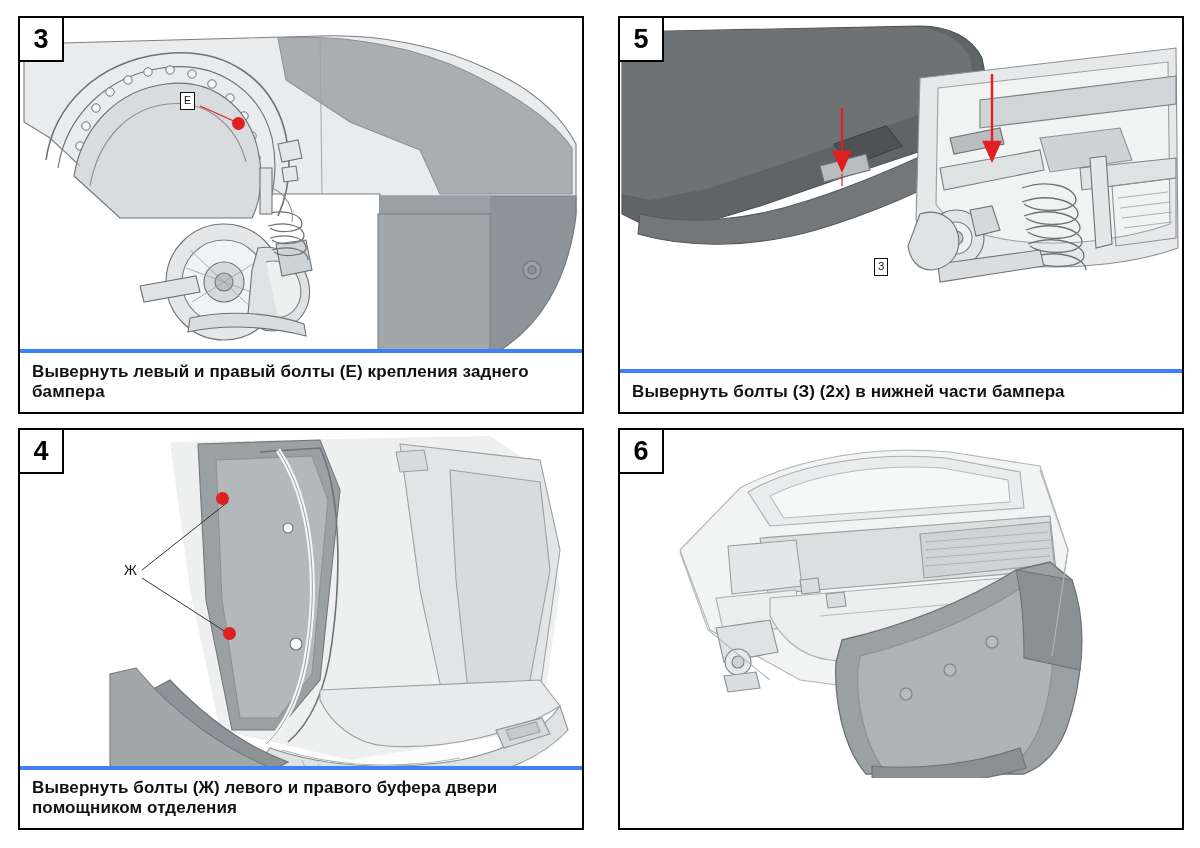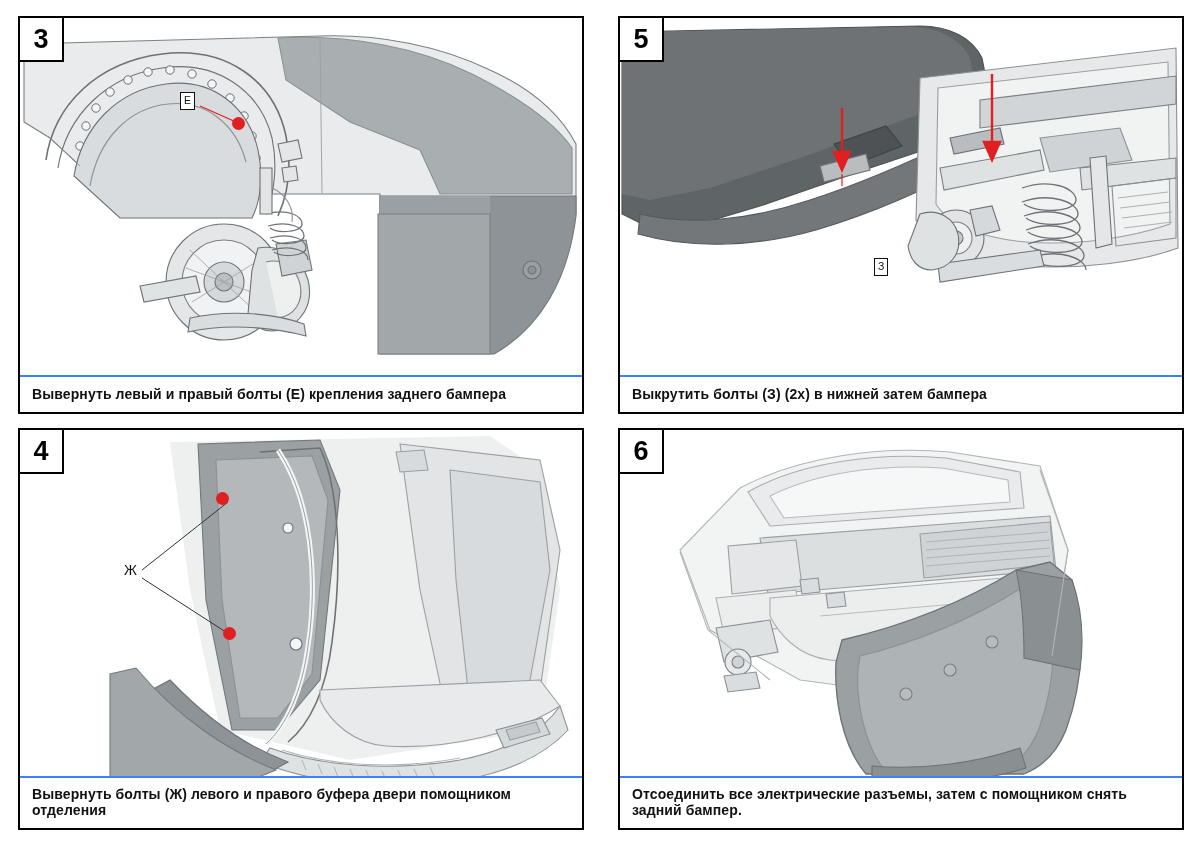--- a/index.html
+++ b/index.html
@@ -32,23 +32,23 @@
     height:344px;
     overflow:hidden;
     box-sizing:border-box;
   }
   .p4 .art,.p6 .art{height:348px;}
 
   .caption{
     position:absolute;
     left:0;right:0;bottom:0;
     height:auto;
-    border-top:2px solid #3b82f6;
+    border-top:4px solid #3b82f6;
     padding:9px 10px 10px 12px;
-    font-size:14px;
+    font-size:17px;
     font-weight:bold;
     color:#111;
     letter-spacing:.1px;
     background:#fff;
     box-sizing:border-box;
   }
   .p4 .caption,.p6 .caption{padding-top:8px;}
 
   
   .stepbox{
@@ -247,21 +247,21 @@
             <path d="M364 124 L372 142 L380 124 Z"></path>
           </g>
 
           <path d="M222 168 L222 156" stroke="#e02020" stroke-width="1.2"></path>
         </g>
       </svg>
 
       <div class="tag" style="left:254px;top:240px;">З</div>
     </div>
 
-    <div class="caption">Выкрутить болты (З) (2x) в нижней затем бампера</div>
+    <div class="caption">Вывернуть болты (З) (2x) в нижней части бампера</div>
   </div>
 
   <div class="panel p4">
     <div class="stepbox">4</div>
 
     <div class="art">
       <svg class="drawing" viewBox="0 0 562 348" preserveAspectRatio="none">
         <g fill="none" stroke="#8c9194" stroke-width="1.1">
 
           <path d="M150 12 L470 6 L520 40 L540 160 L520 300 L330 330 L200 300 L170 160 Z" fill="#eef0f0" stroke="none"></path>
@@ -367,16 +367,15 @@
           <path d="M420 40 L448 120 L432 226" fill="none" stroke="#b1b5b8"></path>
 
           <path d="M60 122 L88 200 L150 250" fill="none" stroke="#b1b5b8"></path>
 
           <path d="M180 150 L198 148 L200 162 L182 164 Z" fill="#dadde0" stroke="#8c9194"></path>
           <path d="M206 164 L224 162 L226 176 L208 178 Z" fill="#dadde0" stroke="#8c9194"></path>
         </g>
       </svg>
     </div>
 
-    <div class="caption">Отсоединить все электрические разъемы, затем с помощником снять задний бампер.</div>
   </div>
 
 </div>
 
 </body></html>

